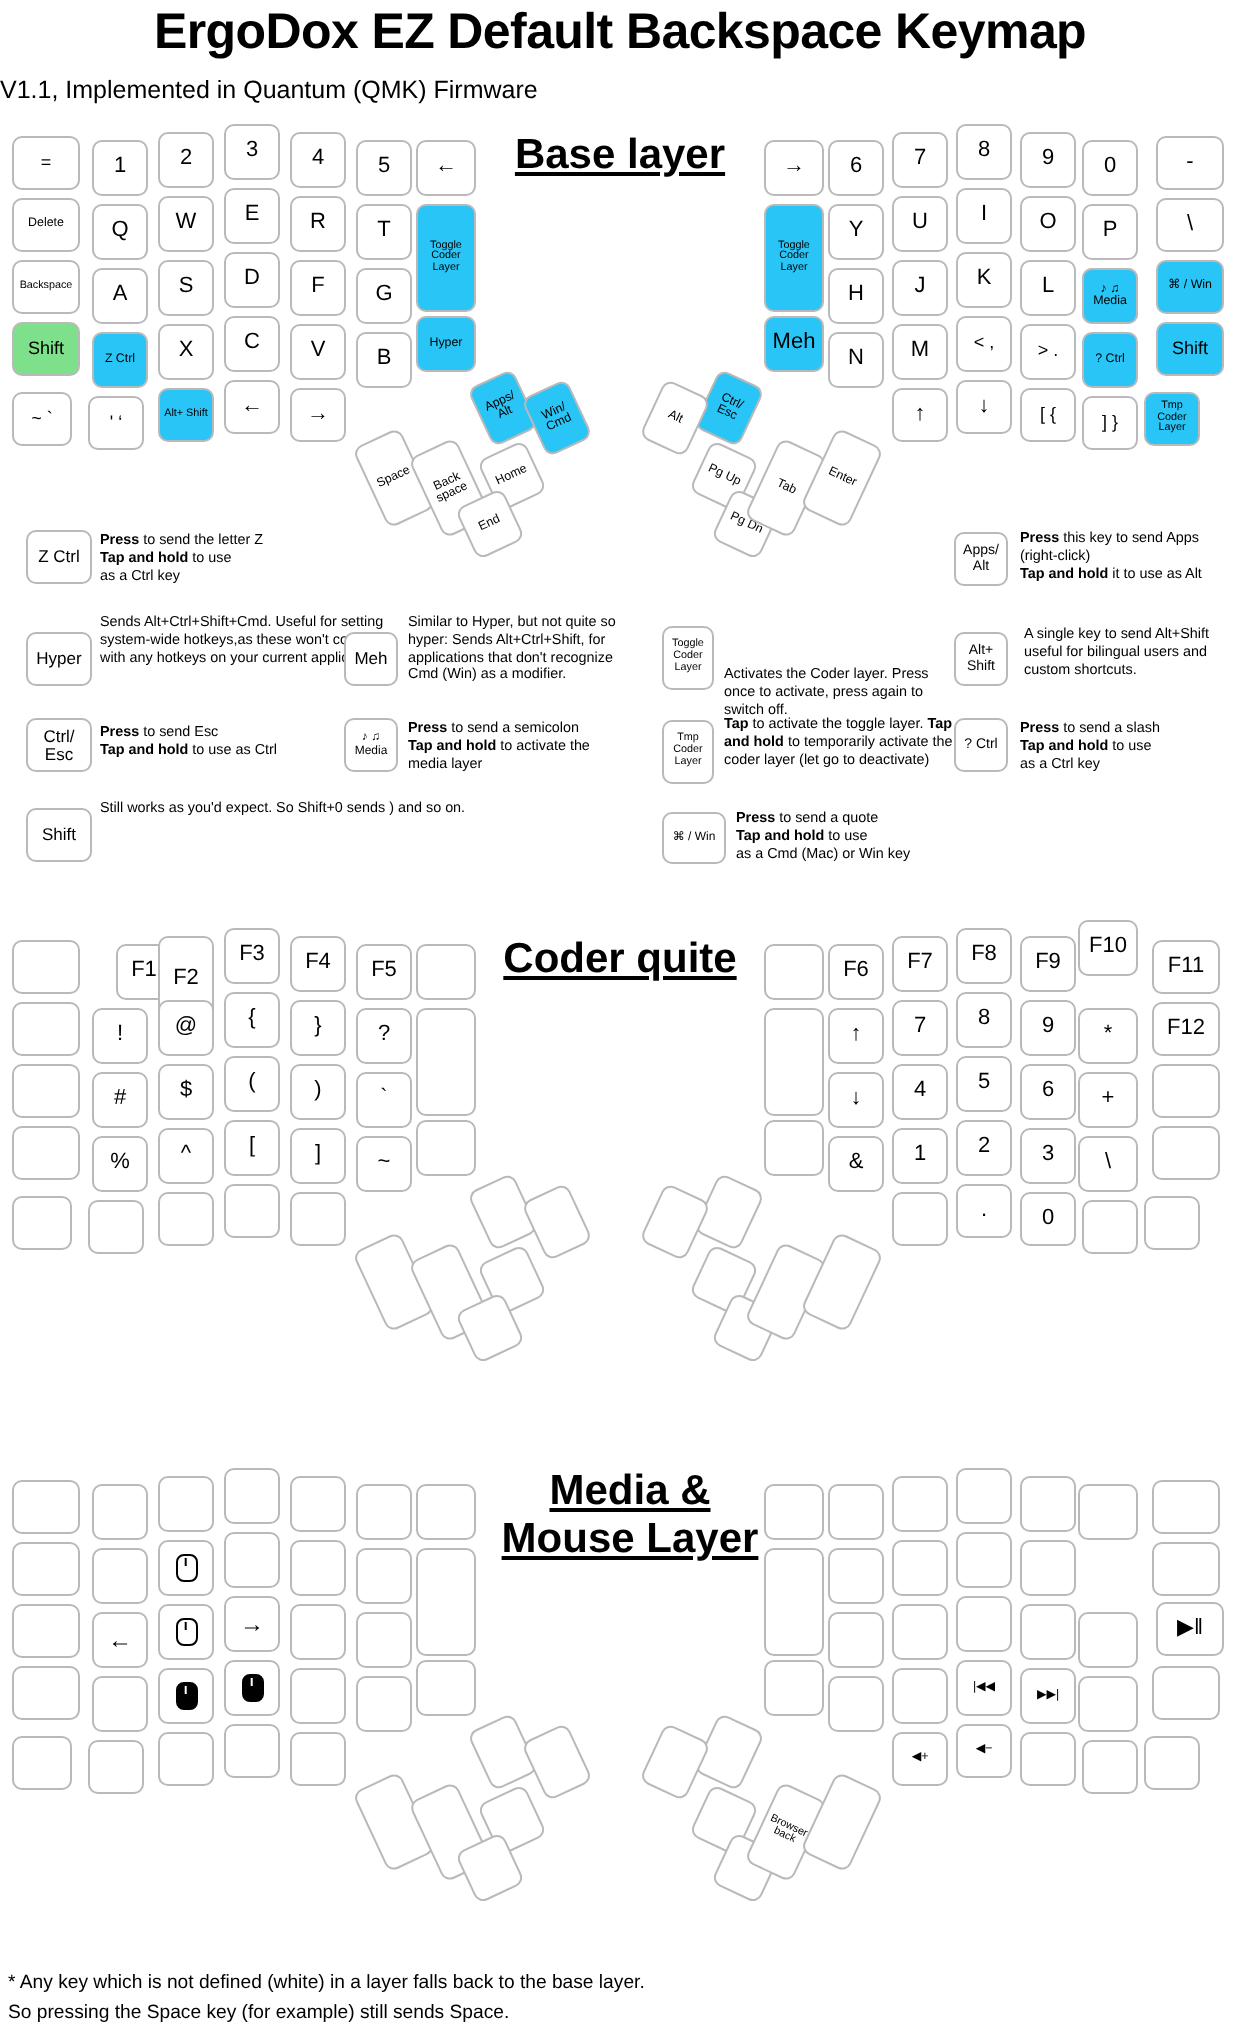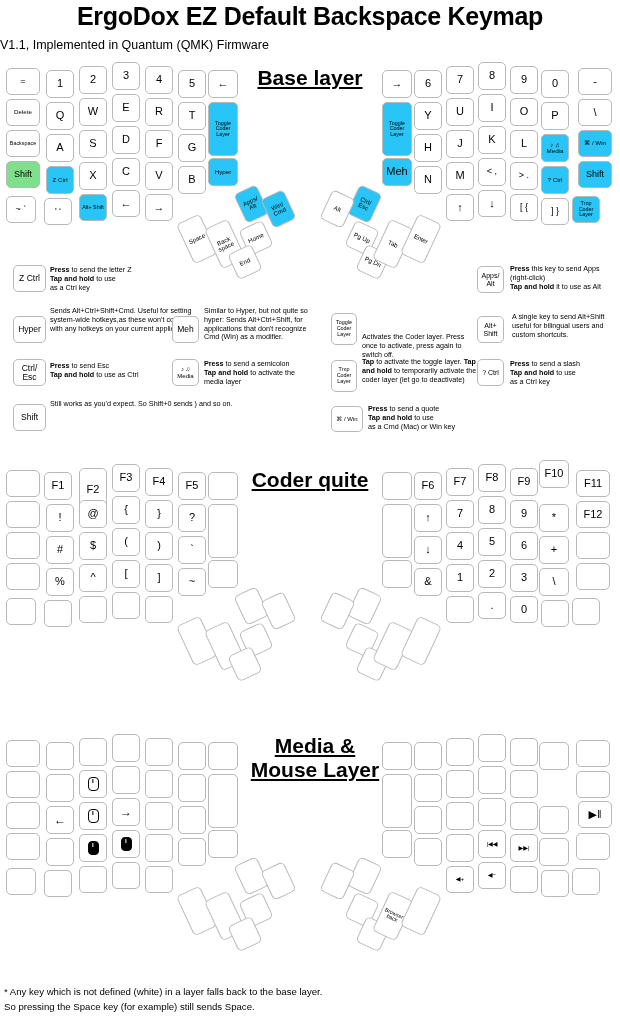--- a/index.html
+++ b/index.html
@@ -209,21 +209,21 @@
 
 <div class="legend-key cy" style="left:477px;top:316px;width:27px;height:27px;font-size:7px;">Alt+ Shift</div>
 <div class="legend-text" style="left:512px;top:313px;width:105px;">A single key to send Alt+Shift useful for bilingual users and custom shortcuts.</div>
 
 <div class="legend-key cy" style="left:477px;top:359px;width:27px;height:27px;font-size:7px;">? Ctrl</div>
 <div class="legend-text" style="left:510px;top:360px;width:105px;"><b>Press</b> to send a slash<br><b>Tap and hold</b> to use<br>as a Ctrl key</div>
 
 <div class="layer-title" style="left:230px;top:468px;width:160px;">Coder quite</div>
 
 <div class="key" style="left:6px;top:470px;width:34px;height:27px;"></div>
-<div class="key big" style="left:44px;top:472px;width:28px;height:28px;">F1</div>
+<div class="key big" style="left:58px;top:472px;width:28px;height:28px;">F1</div>
 <div class="key big" style="left:79px;top:468px;width:28px;height:44px;">F2</div>
 <div class="key big" style="left:112px;top:464px;width:28px;height:28px;">F3</div>
 <div class="key big" style="left:145px;top:468px;width:28px;height:28px;">F4</div>
 <div class="key big" style="left:178px;top:472px;width:28px;height:28px;">F5</div>
 <div class="key" style="left:208px;top:472px;width:30px;height:28px;"></div>
 
 <div class="key" style="left:6px;top:501px;width:34px;height:27px;"></div>
 <div class="key big" style="left:46px;top:504px;width:28px;height:28px;">!</div>
 <div class="key big" style="left:79px;top:500px;width:28px;height:28px;">@</div>
 <div class="key big" style="left:112px;top:496px;width:28px;height:28px;">{</div>

